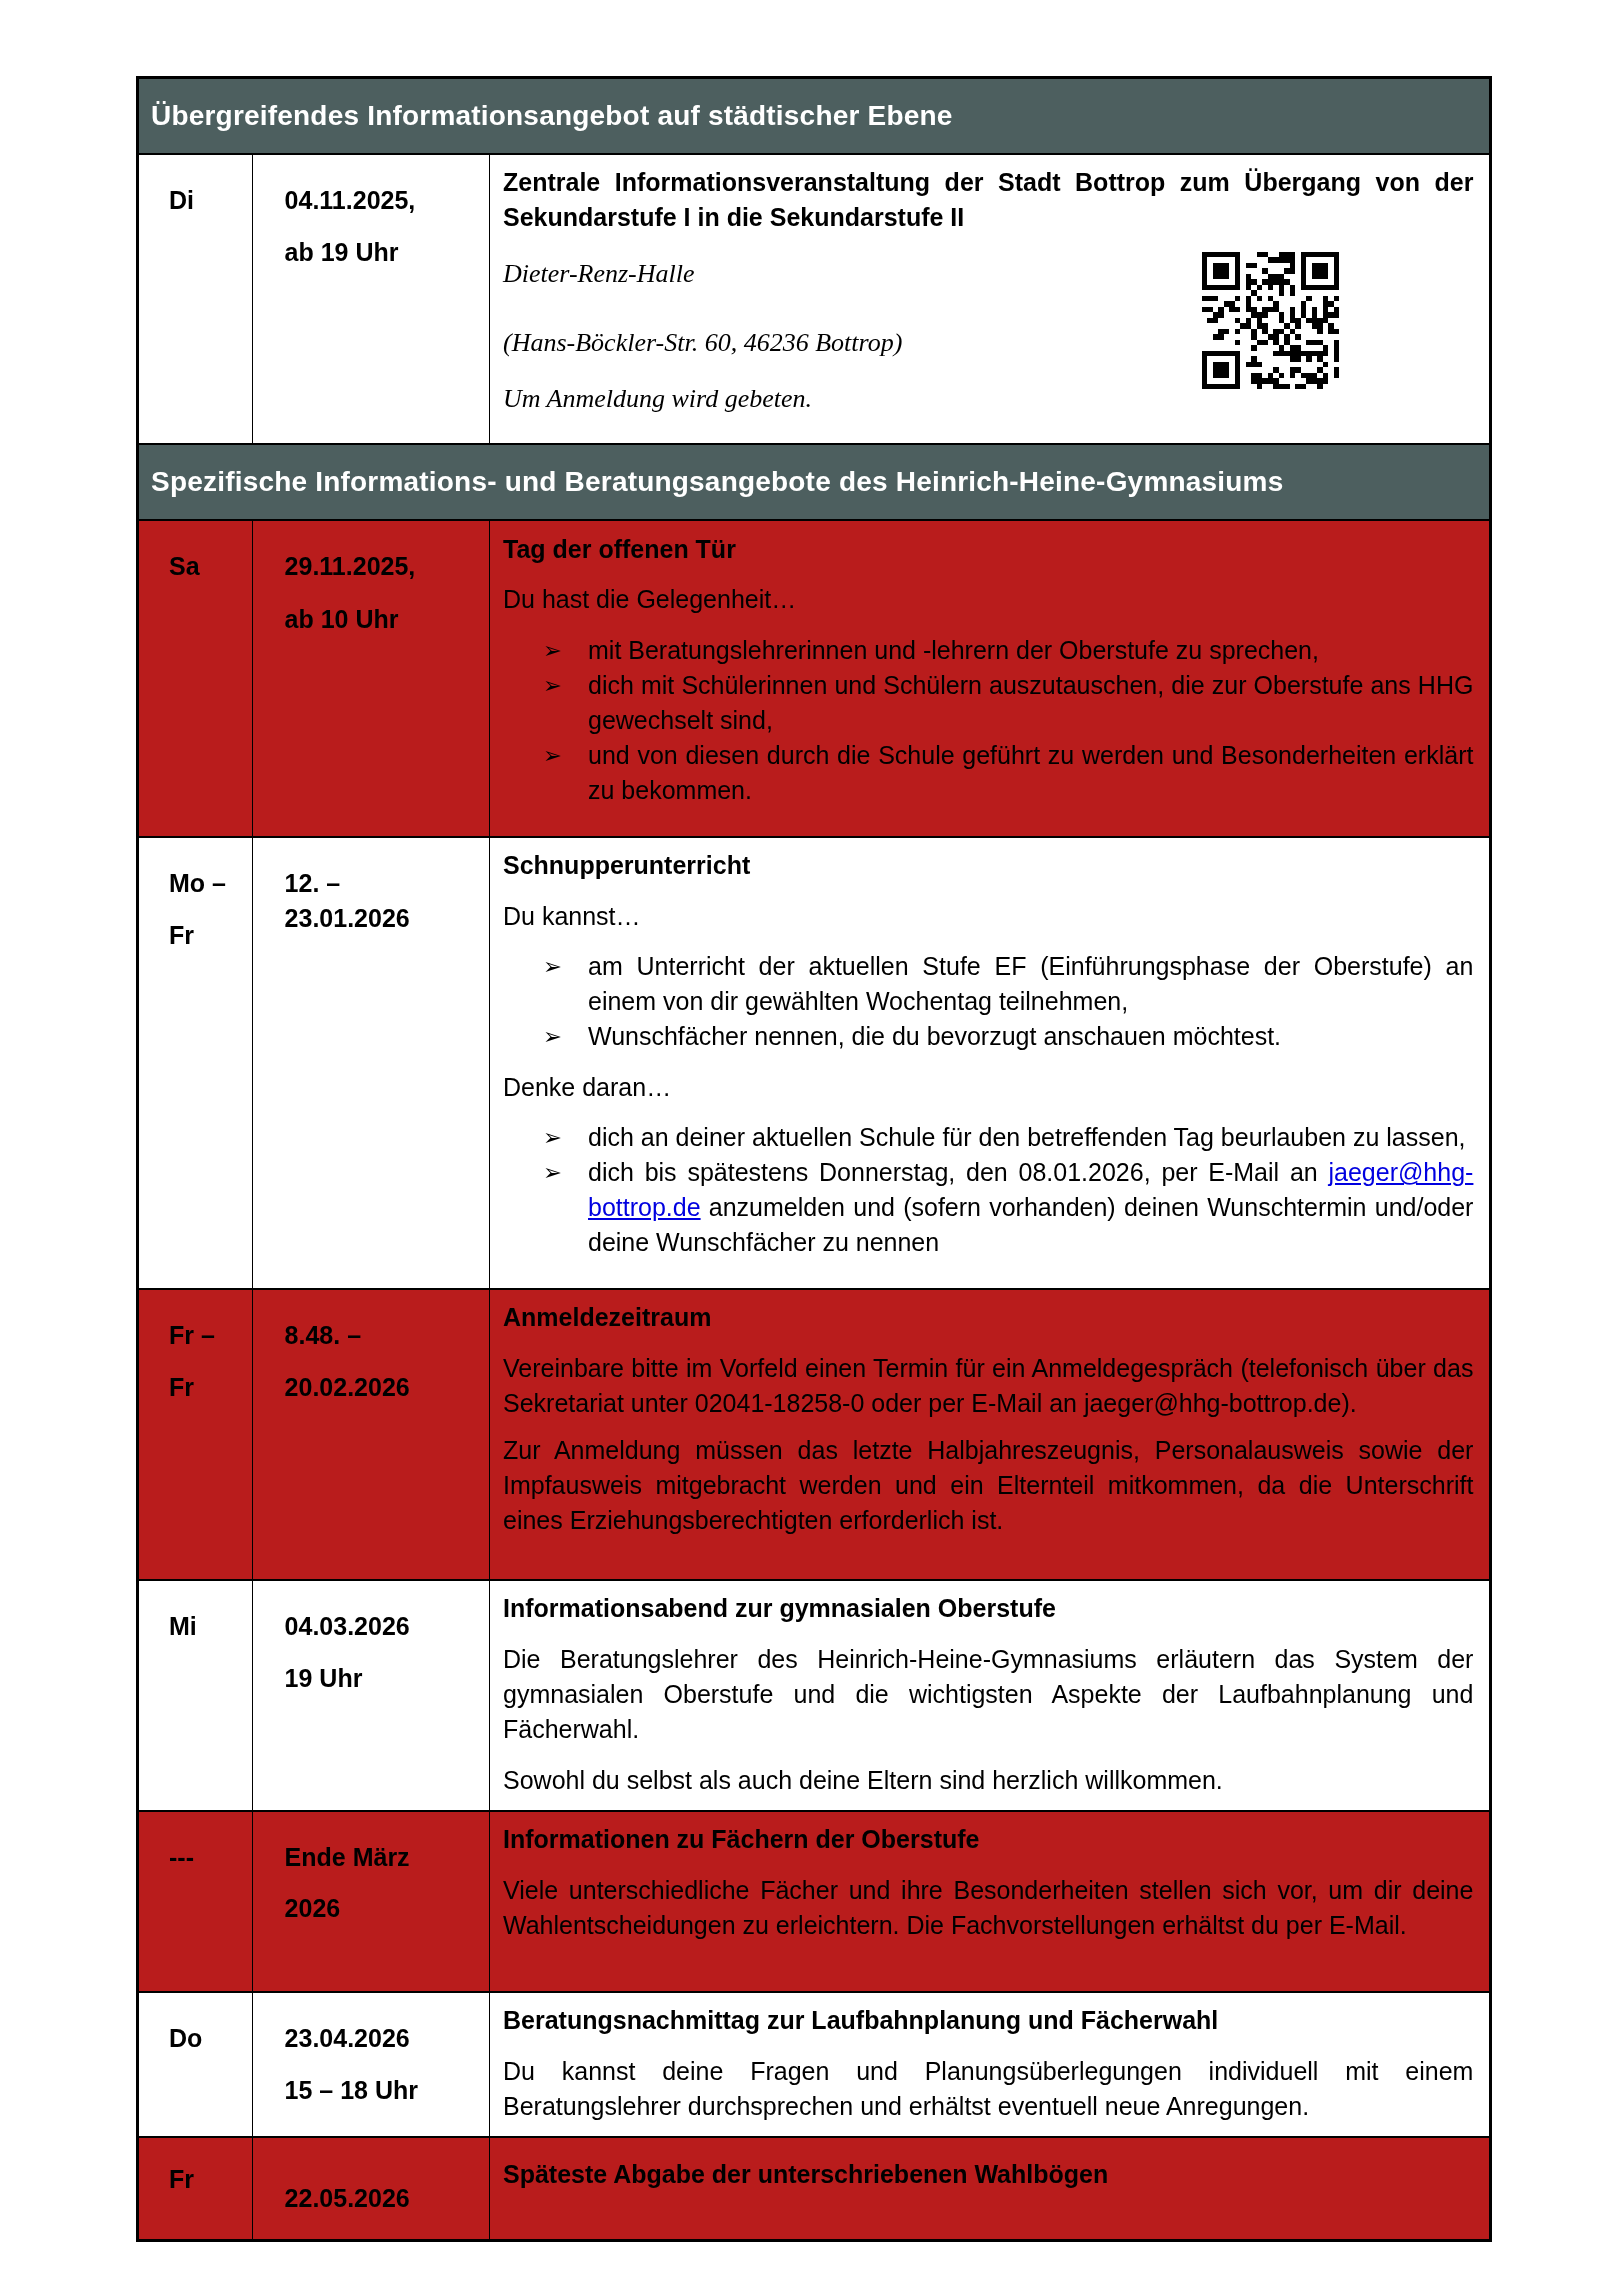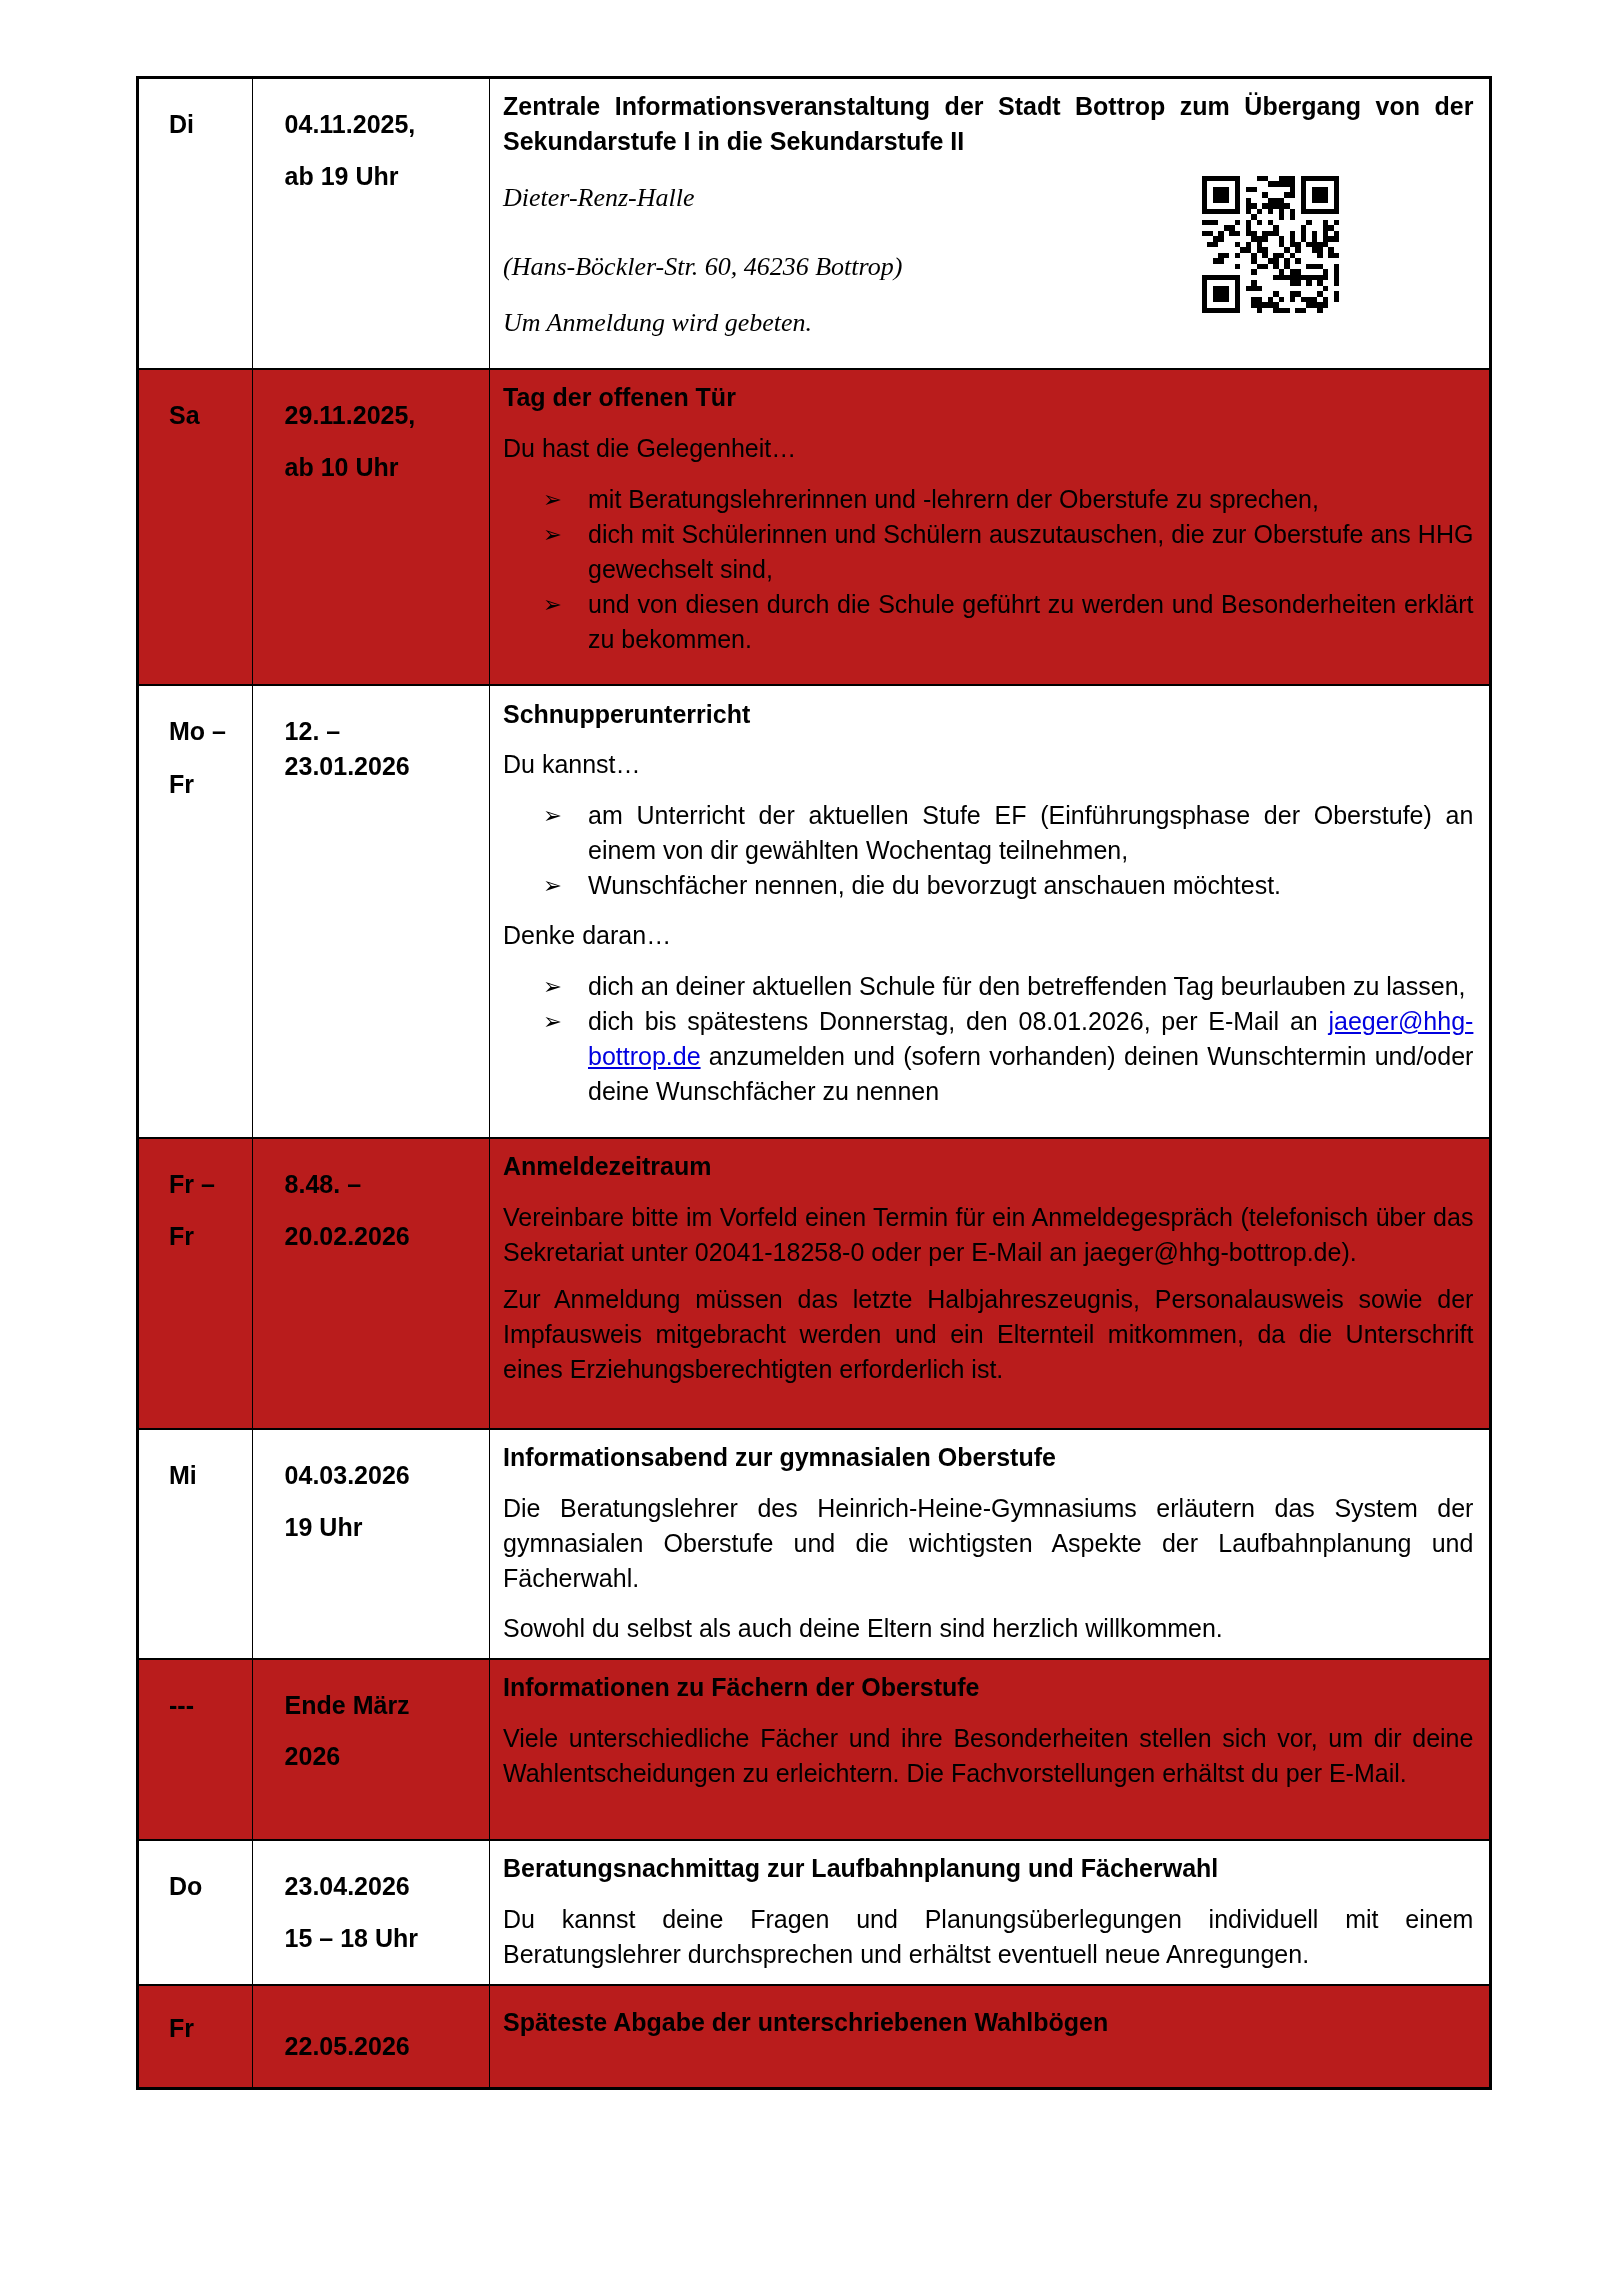--- a/index.html
+++ b/index.html
@@ -49,20 +49,23 @@
 
 <div class="page">
   <table class="doc-table">
     <colgroup>
         <col class="c1">
         <col class="c2">
         <col class="c3">
       </colgroup>
 
     <tbody>
+        <tr class="hdr">
+      <td colspan="3" class="section-header" style="background:#4d5f5f">Übergreifendes Informationsangebot auf städtischer Ebene</td>
+    </tr>
 
     <tr class="white" style="height:252px">
       <td class="day">
         <p>Di</p>
       </td>
       <td class="date">
         <p>04.11.2025,</p>
         <p class="p2">ab 19 Uhr</p>
       </td>
       <td class="content">
@@ -353,20 +356,23 @@
               <rect x="13" y="24" width="1" height="1"></rect>
               <rect x="14" y="24" width="1" height="1"></rect>
               <rect x="15" y="24" width="1" height="1"></rect>
               <rect x="17" y="24" width="1" height="1"></rect>
               <rect x="18" y="24" width="1" height="1"></rect>
               <rect x="21" y="24" width="1" height="1"></rect>
             </svg>
       </td>
     </tr>
 
+    <tr class="hdr">
+      <td colspan="3" class="section-header" style="background:#4d5f5f">Spezifische Informations- und Beratungsangebote des Heinrich-Heine-Gymnasiums</td>
+    </tr>
 
     <tr class="gray" style="height:306px">
       <td class="day">
         <p>Sa</p>
       </td>
       <td class="date">
         <p>29.11.2025,</p>
         <p class="p2">ab 10 Uhr</p>
       </td>
       <td class="content">

